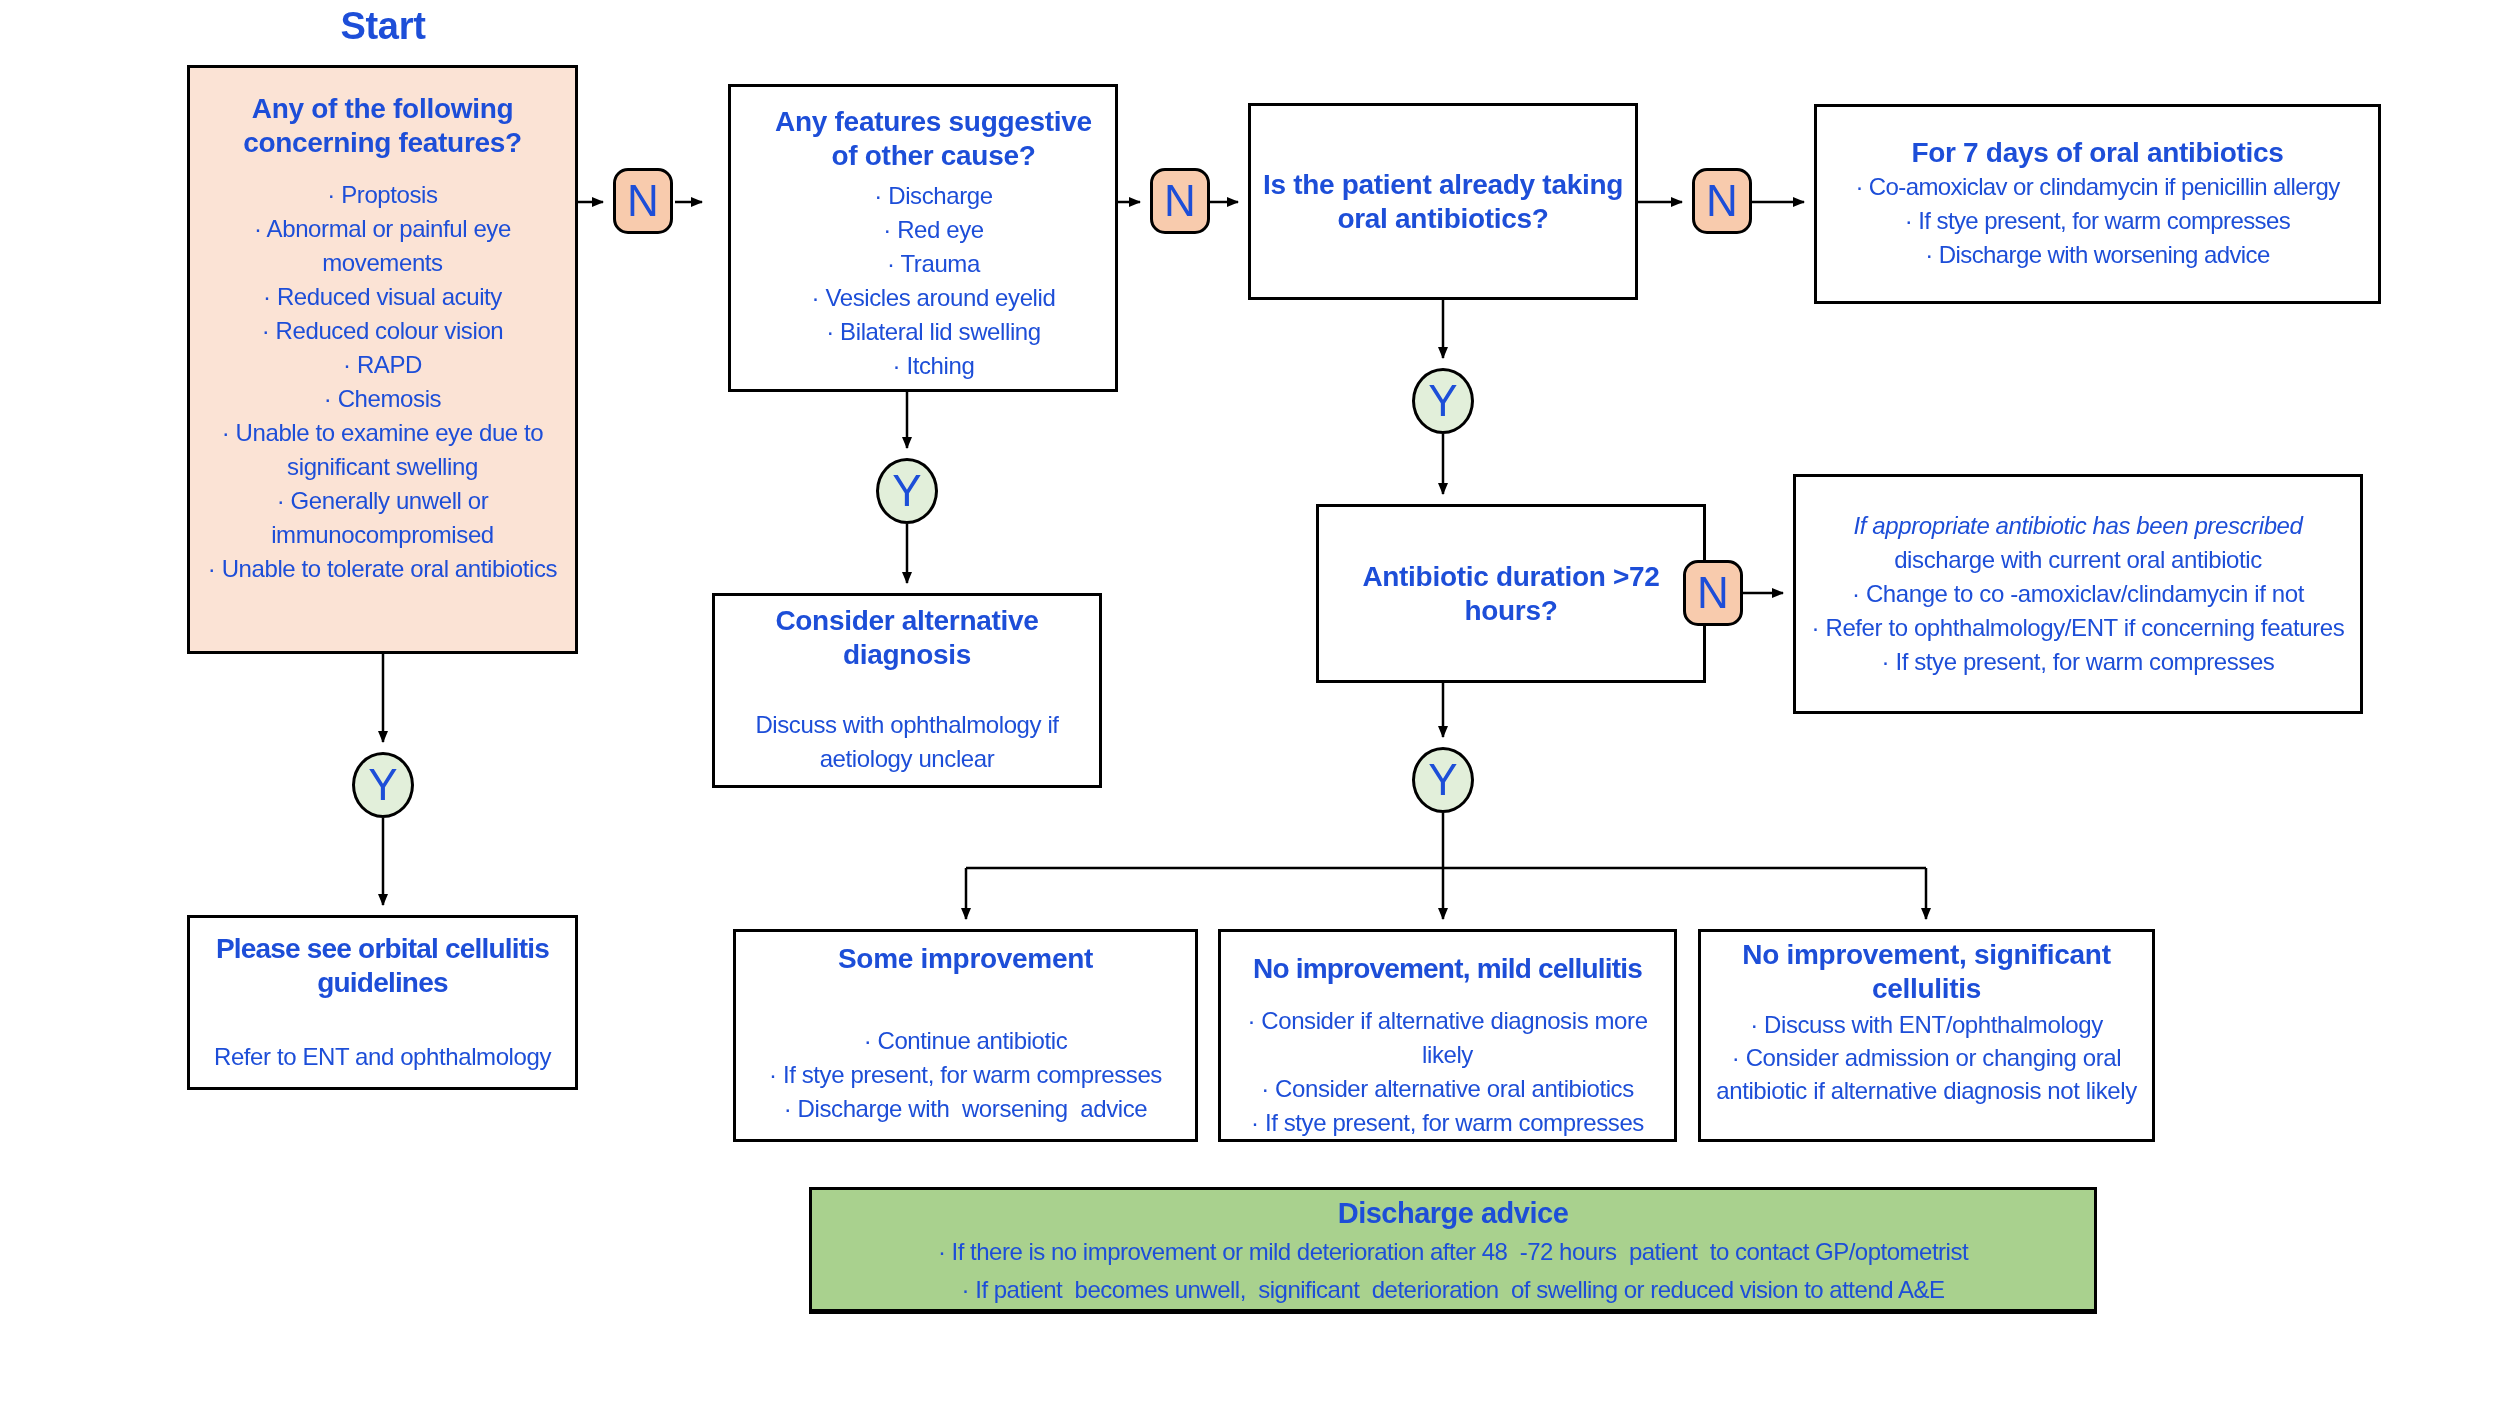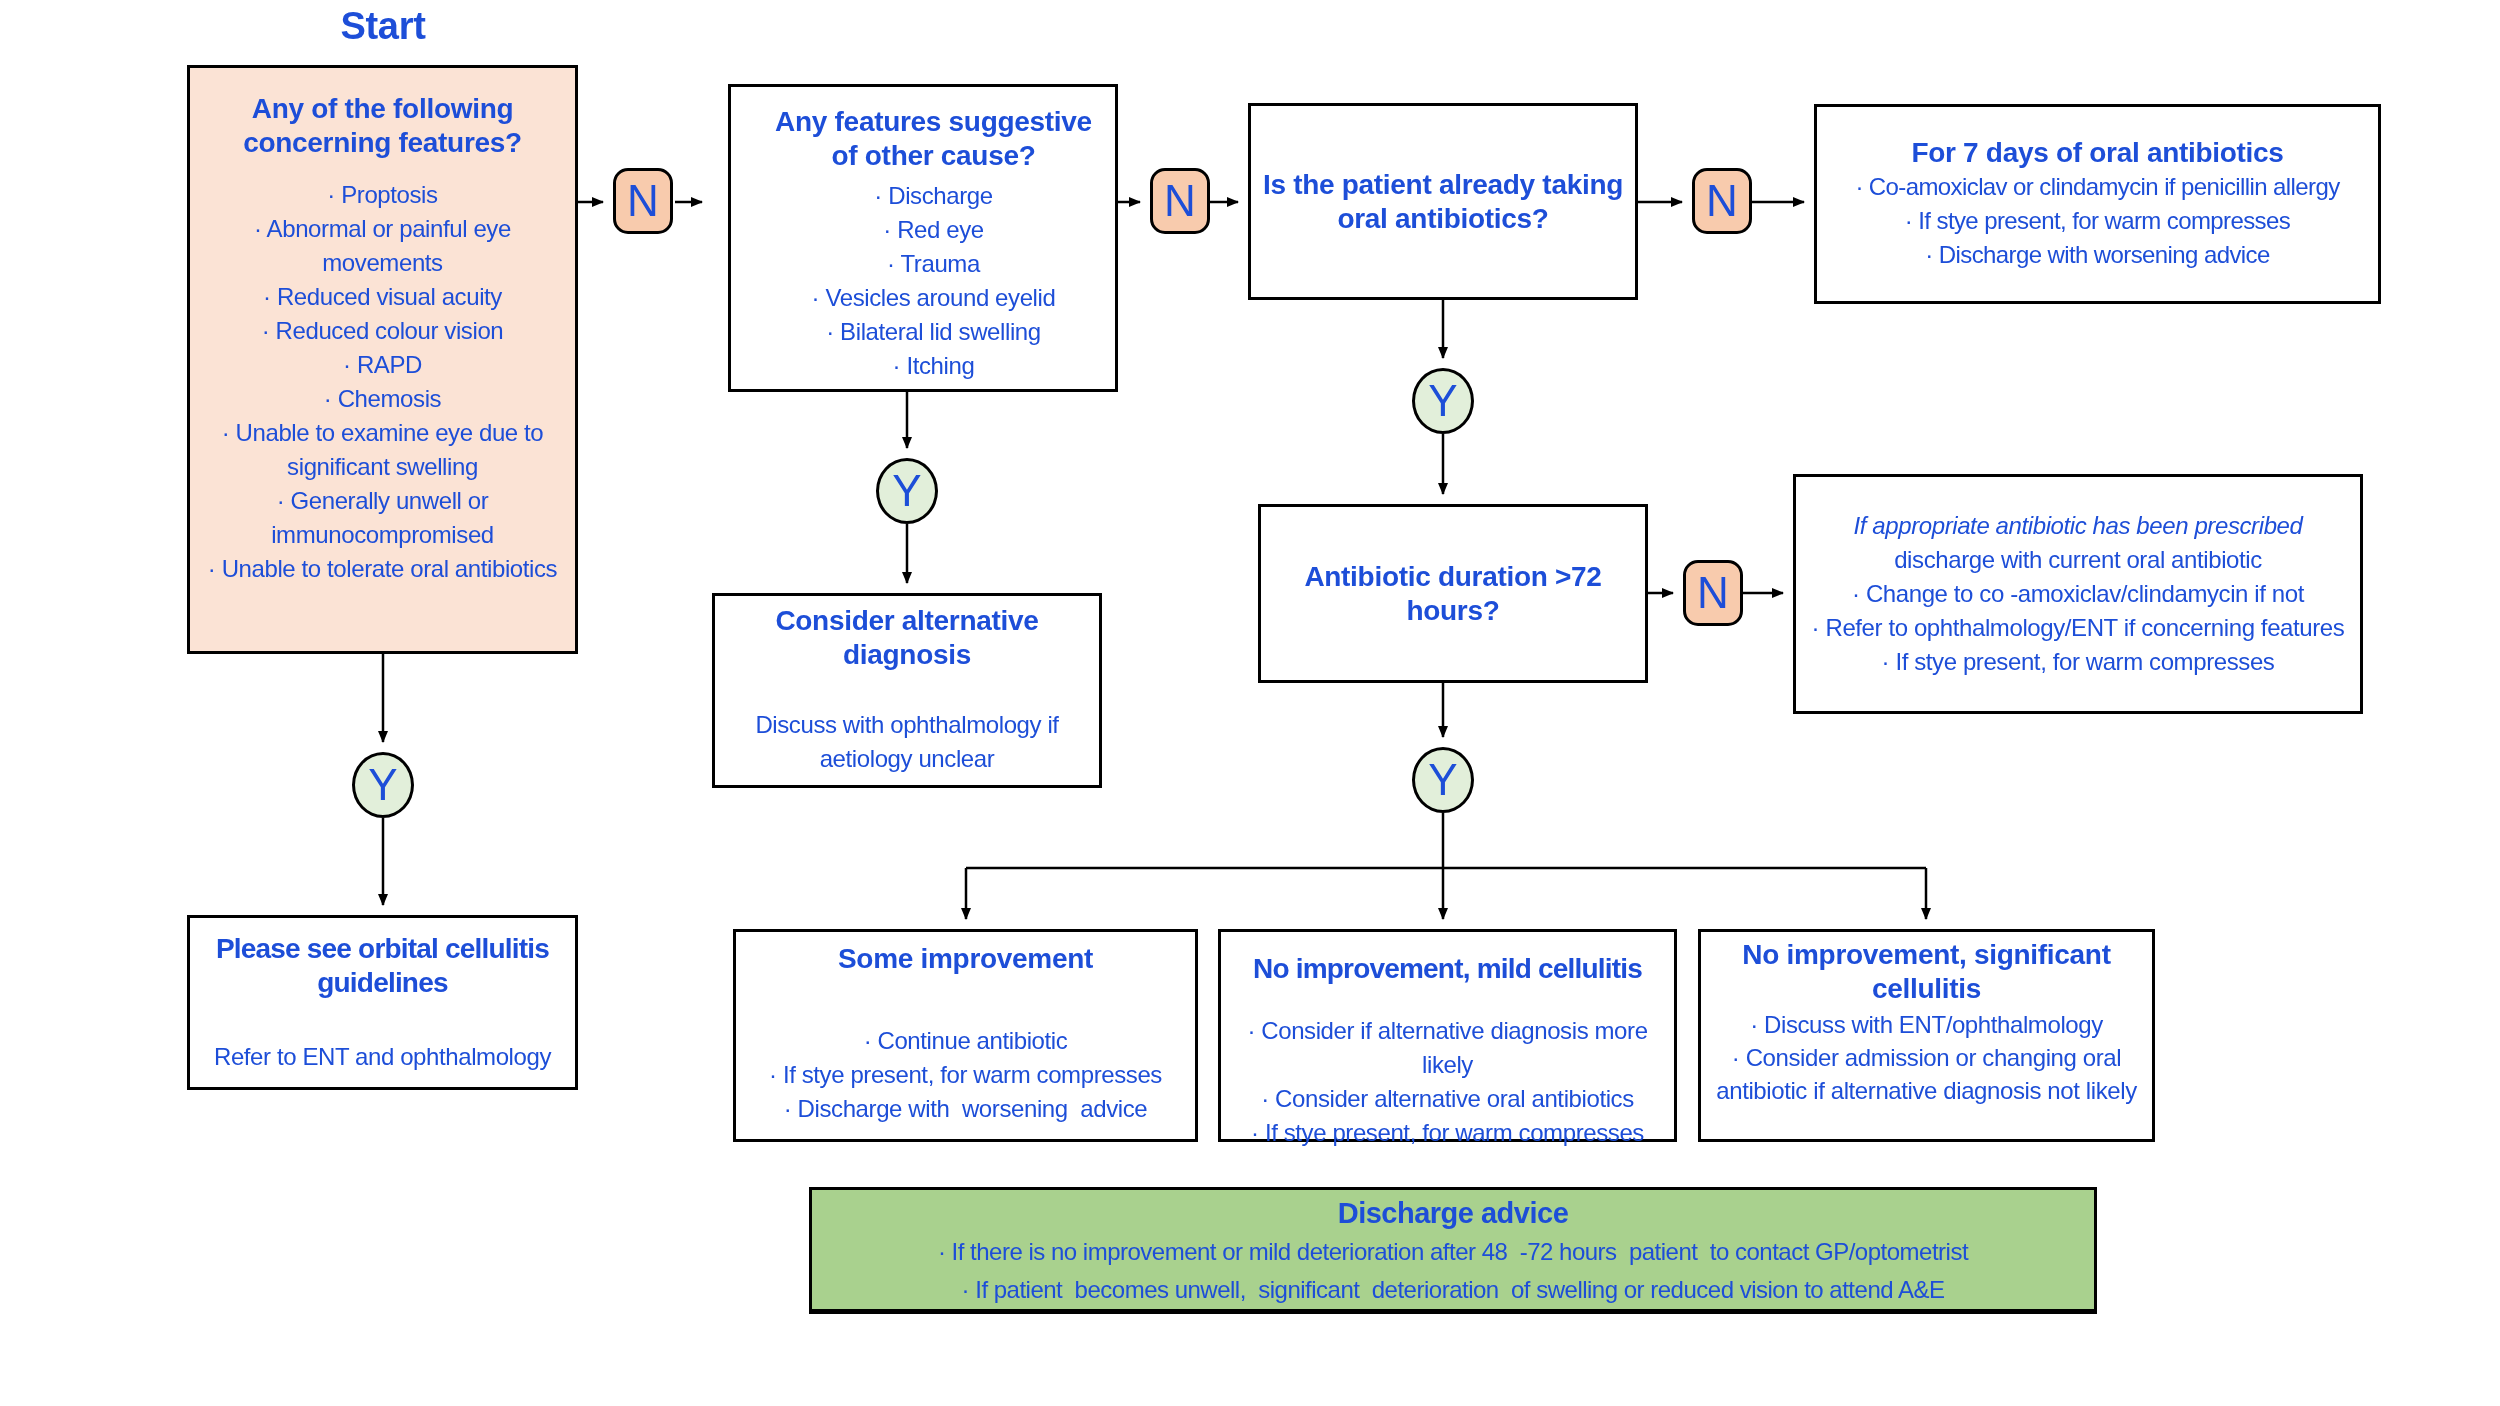--- a/index.html
+++ b/index.html
@@ -34,39 +34,39 @@
   #box-concerning .bullets{margin-top:18px;}
 
   #box-other{left:728px;top:84px;width:390px;height:308px;padding-left:29px;}
   #box-other .title{padding-top:18px;}
   #box-other .bullets{margin-top:6px;}
 
   #box-taking{left:1248px;top:103px;width:390px;height:197px;justify-content:center;}
   #box-seven{left:1814px;top:104px;width:567px;height:200px;justify-content:center;}
   #box-seven .bullets{letter-spacing:-0.6px;}
 
-  #box-duration{left:1258px;top:504px;width:390px;height:179px;justify-content:center;}
+  #box-duration{left:1316px;top:504px;width:390px;height:179px;justify-content:center;}
 
   #box-appropriate{left:1793px;top:474px;width:570px;height:240px;justify-content:center;}
 
   #box-altdiag{left:712px;top:593px;width:390px;height:195px;}
   #box-altdiag .title{padding-top:8px;}
   #box-altdiag .body{margin-top:36px;}
 
   #box-orbital{left:187px;top:915px;width:391px;height:175px;}
   #box-orbital .title-sm{padding-top:14px;font-size:28px;letter-spacing:-0.8px;}
   #box-orbital .body{margin-top:40px;}
 
   #box-some{left:733px;top:929px;width:465px;height:213px;}
   #box-some .title{padding-top:10px;}
   #box-some .bullets{margin-top:48px;}
 
   #box-mild{left:1218px;top:929px;width:459px;height:213px;}
   #box-mild .title{padding-top:20px;letter-spacing:-0.8px;}
-  #box-mild .bullets{margin-top:28px;}
+  #box-mild .bullets{margin-top:18px;}
 
   #box-signif{left:1698px;top:929px;width:457px;height:213px;}
   #box-signif .title{padding-top:6px;}
   #box-signif .bullets{margin-top:2px;line-height:33px;}
 
   #box-green{left:809px;top:1187px;width:1288px;height:127px;background:#A9D18E;
              border-bottom-width:5px;}
   #box-green .title{padding-top:6px;font-size:29px;letter-spacing:-0.5px;}
   #box-green .bullets{margin-top:3px;line-height:38px;letter-spacing:-0.5px;}
 

